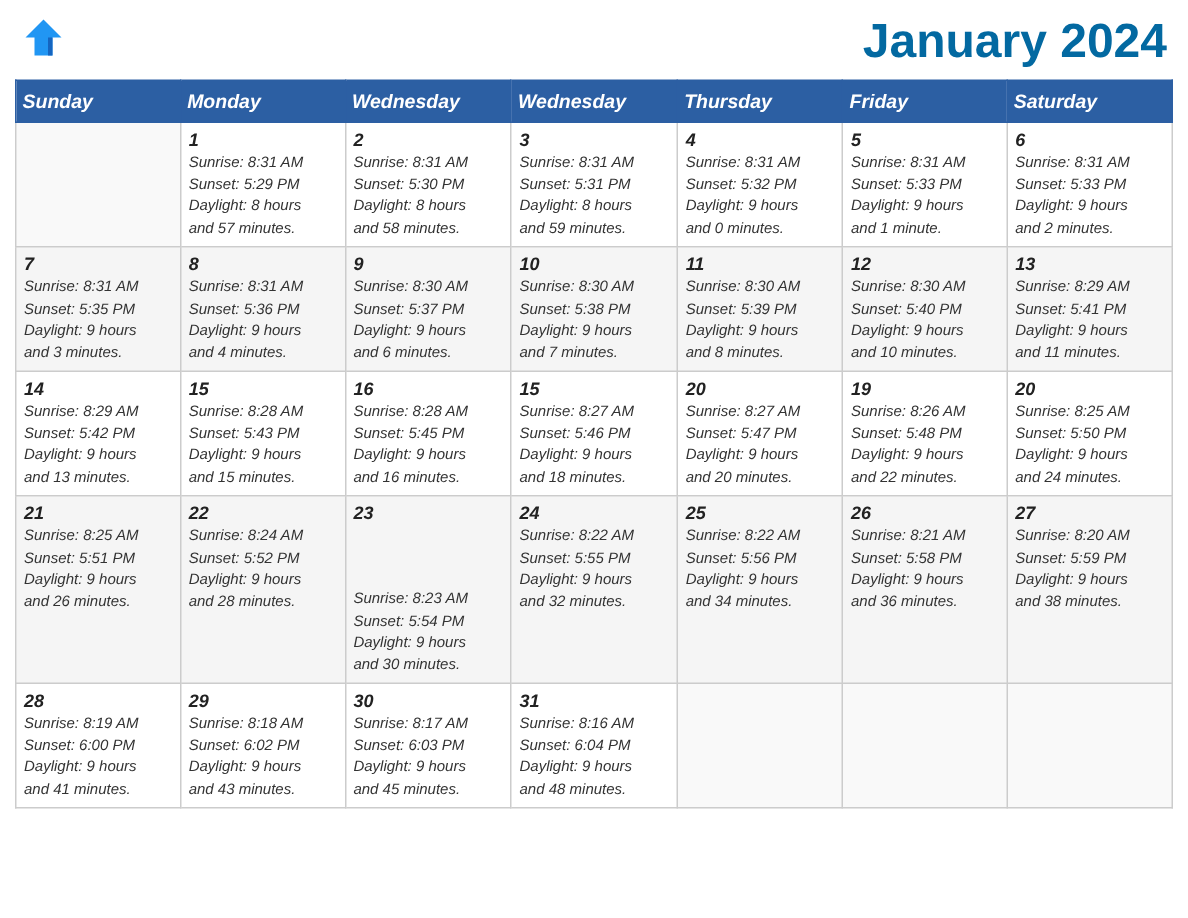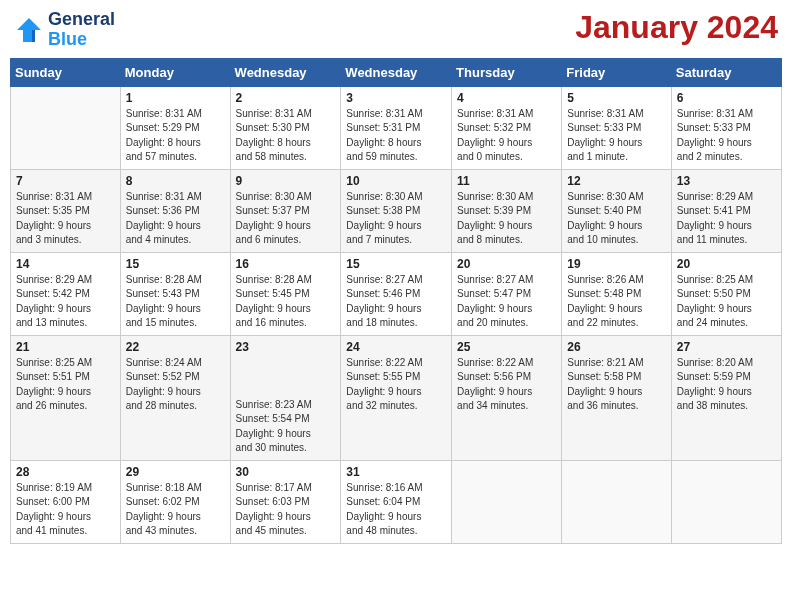--- a/index.html
+++ b/index.html
@@ -34,31 +34,32 @@
     .logo-icon {
       width: 30px;
       height: 30px;
     }
     .title-area {
       text-align: right;
     }
     .month-title {
       font-size: 32px;
       font-weight: bold;
-      color: #b91c1c;
+      color: #0369a1;
       line-height: 1.1;
     }
     .location {
       font-size: 14px;
       color: #555;
     }
     table {
       width: 100%;
       border-collapse: collapse;
       font-size: 10.5px;
+      font-style: italic;
     }
     thead tr th {
       background-color: #2c5fa3;
       color: #fff;
       padding: 6px 4px;
       text-align: left;
       font-size: 13px;
       font-weight: bold;
       border: 1px solid #2c5fa3;
     }
@@ -92,24 +93,20 @@
   </style>
 </head>
 <body>
 
 <div class="header">
   <div class="logo">
     <svg class="logo-icon" viewBox="0 0 40 40" xmlns="http://www.w3.org/2000/svg">
       <polygon points="20,4 36,20 28,20 28,36 12,36 12,20 4,20" fill="#2196F3"></polygon>
       <polygon points="20,4 36,20 28,20 28,36 24,36 24,20 36,20" fill="#1565C0"></polygon>
     </svg>
-    <div class="logo-text">
-      <div>General</div>
-      <div><span>Blue</span></div>
-    </div>
   </div>
   <div class="title-area">
     <div class="month-title">January 2024</div>
   </div>
 </div>
 
 <table>
   <thead>
     <tr>
     <th>Sunday</th>

